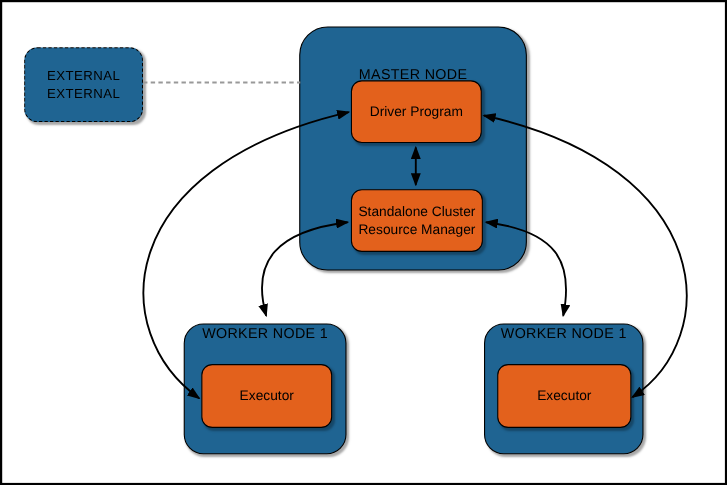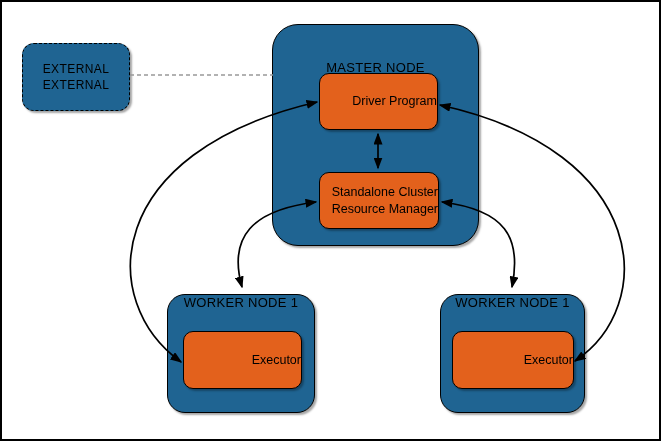--- a/index.html
+++ b/index.html
@@ -29,21 +29,21 @@
   }
   .component {
     position: absolute;
     box-sizing: border-box;
     background: var(--component-fill, #E3611C);
     border: 1px solid #000;
     border-radius: 10px;
     box-shadow: 2px 2px 2px rgba(0,0,0,0.3);
     display: flex;
     flex-direction: column;
-    align-items: flex-end;
+    align-items: center;
     justify-content: center;
     font-size: 12.5px;
     line-height: 17px;
     text-align: center;
   }
   
   .external-storage {
     left: 20px; top: 41px; width: 108px; height: 68px;
     border: 1.6px dashed #000;
     border-radius: 12px;

